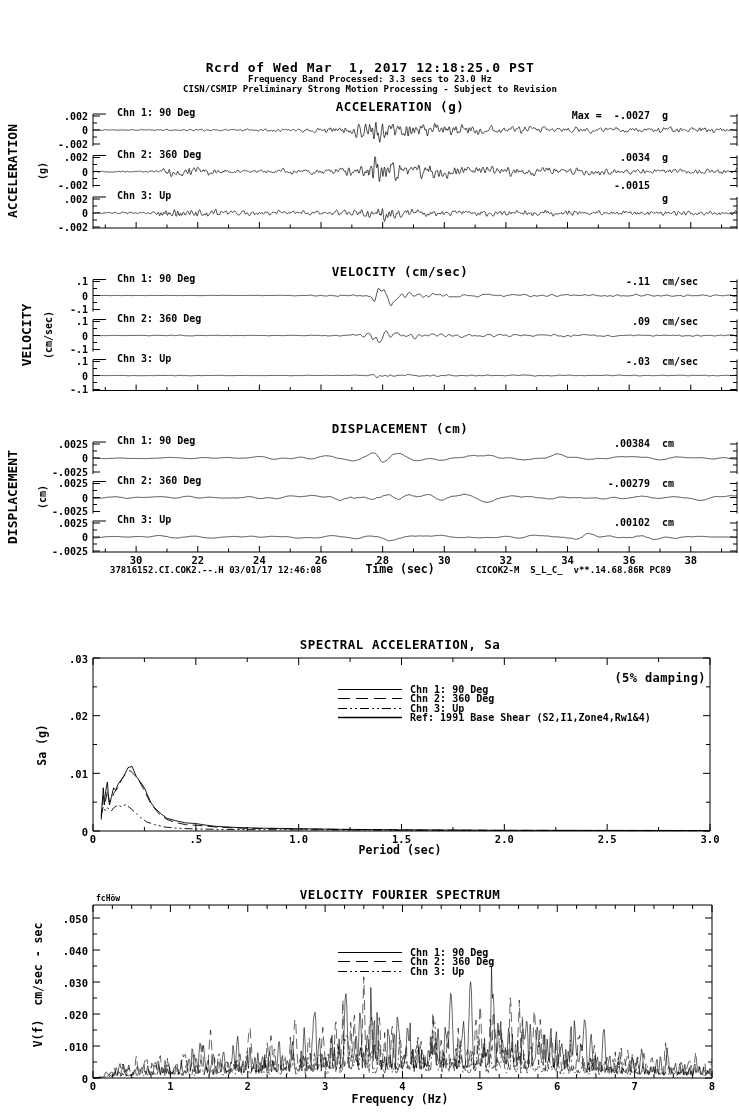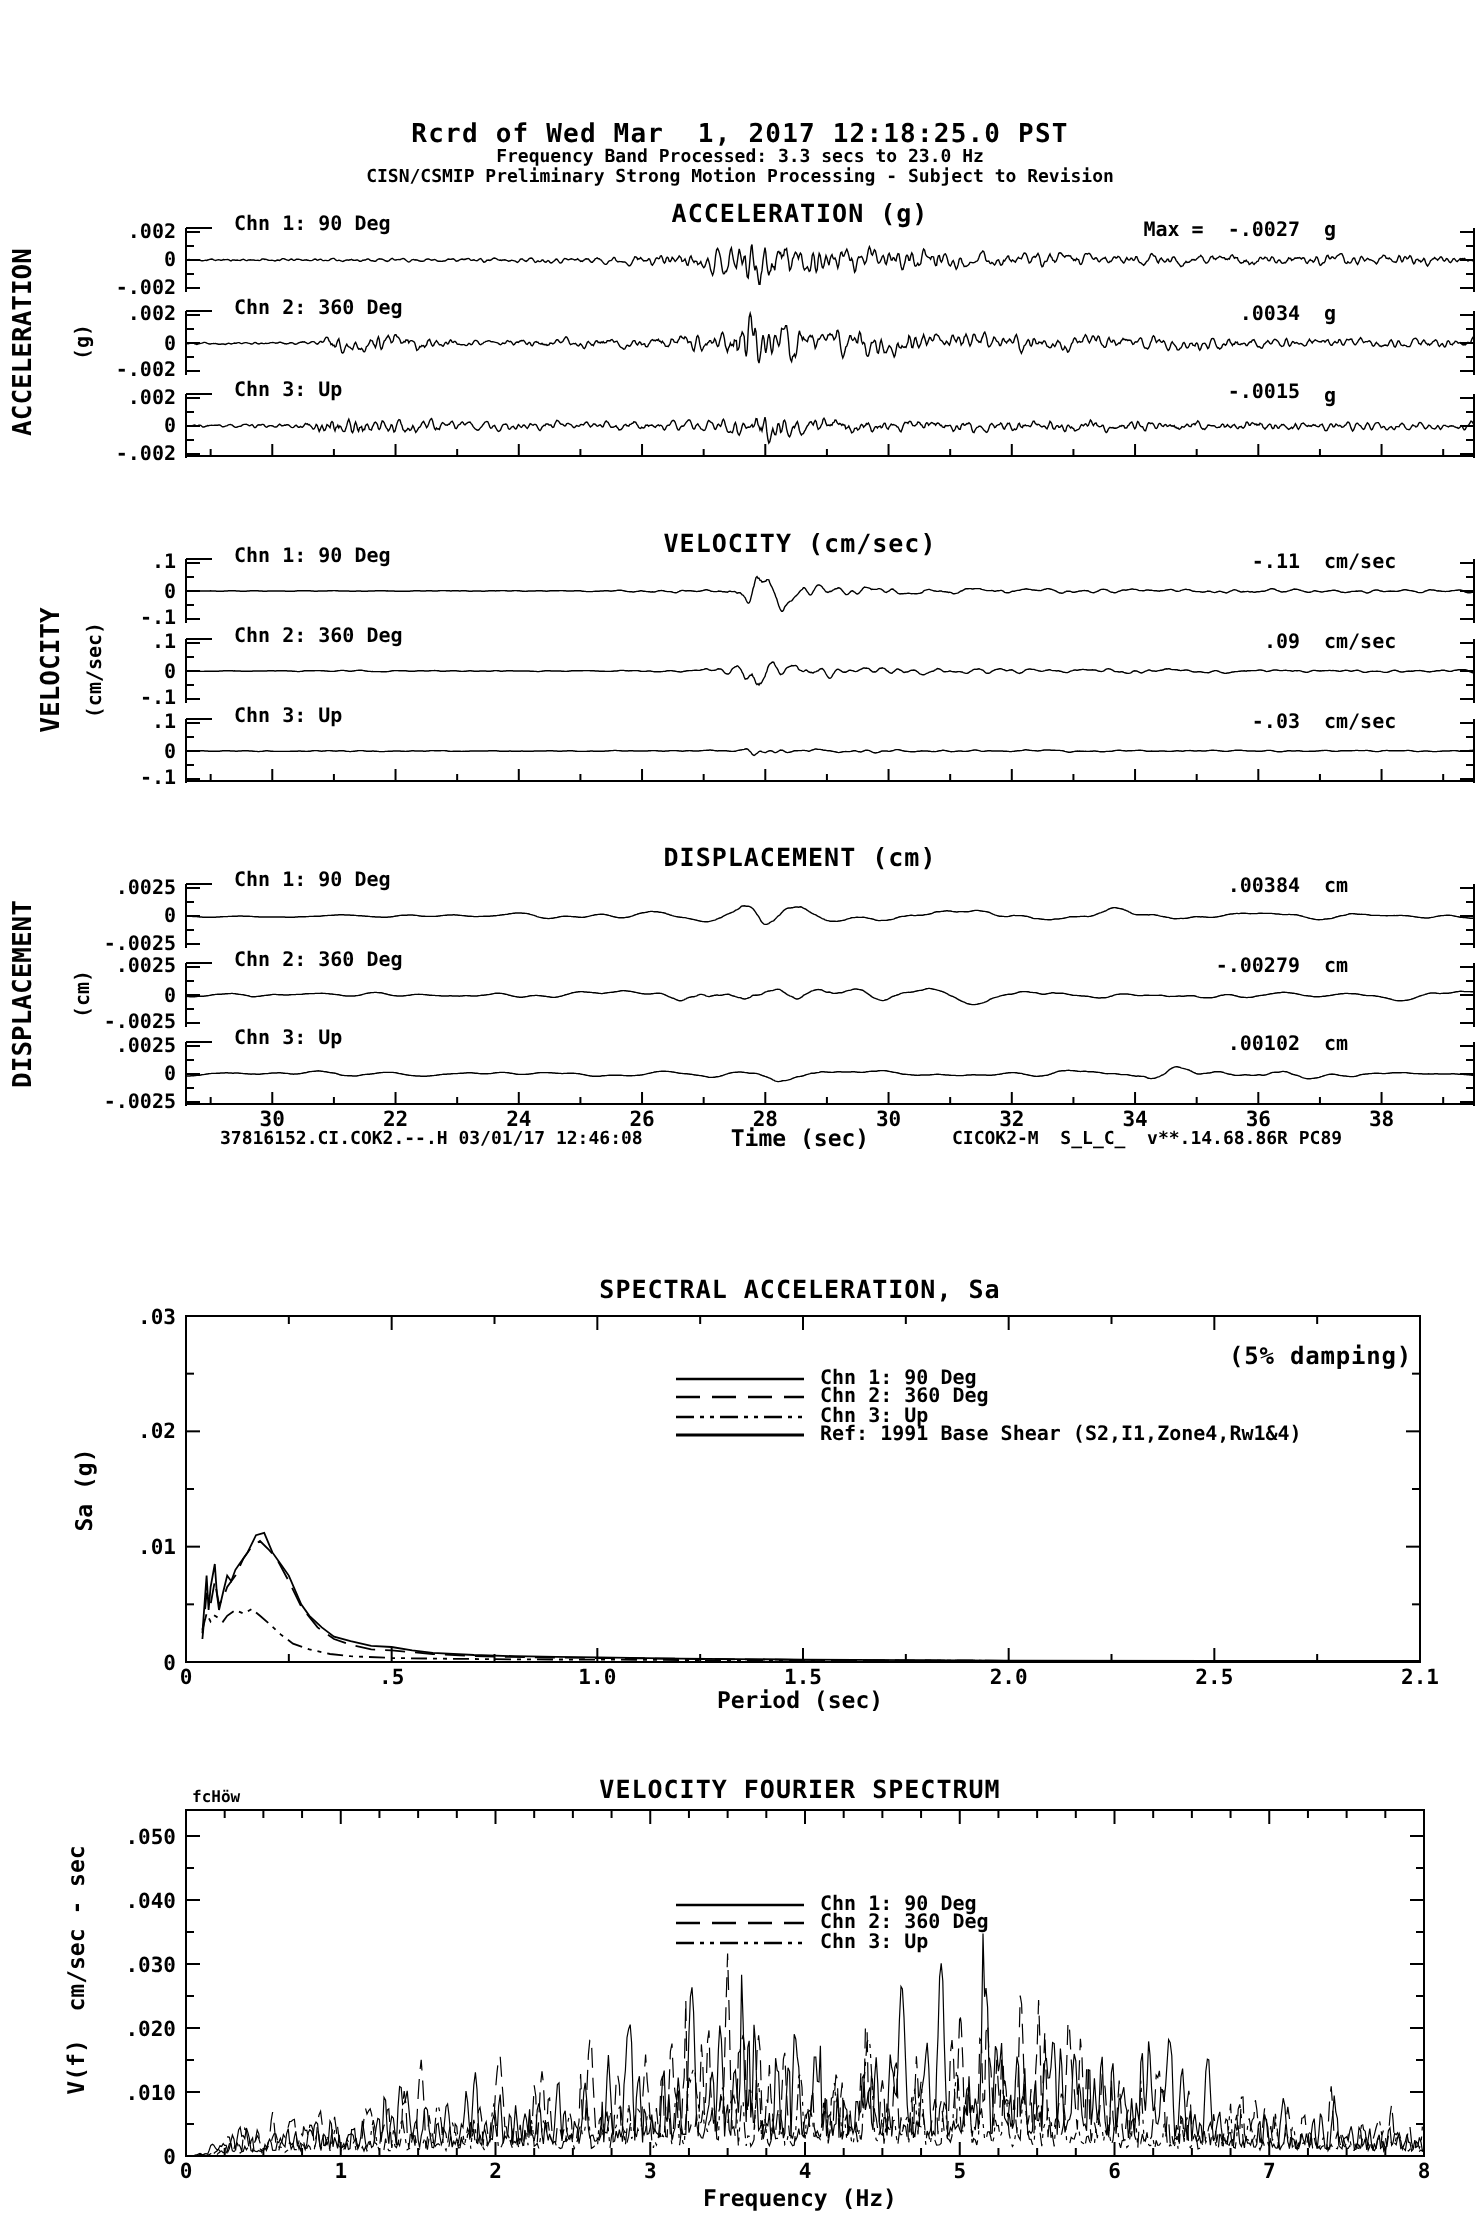--- a/index.html
+++ b/index.html
@@ -446,21 +446,21 @@
     <div class="abs txt scale lr" style="left: 88px; top: 152px;">.002</div>
     <div class="abs txt scale lr" style="left: 88px; top: 166.5px;">0</div>
     <div class="abs txt scale lr" style="left: 88px; top: 180px;">-.002</div>
     <div class="abs txt chn" style="left: 117px; top: 148.5px;">Chn 2: 360 Deg</div>
     <div class="abs txt maxl lr" style="left: 650px; top: 151.5px;">.0034</div>
     <div class="abs txt maxl" style="left: 662px; top: 151.5px;">g</div>
     <div class="abs txt scale lr" style="left: 88px; top: 193.5px;">.002</div>
     <div class="abs txt scale lr" style="left: 88px; top: 208px;">0</div>
     <div class="abs txt scale lr" style="left: 88px; top: 221.5px;">-.002</div>
     <div class="abs txt chn" style="left: 117px; top: 190px;">Chn 3: Up</div>
-    <div class="abs txt maxl lr" style="left: 650px; top: 191px; text-align: right;">-.0015</div>
+    <div class="abs txt maxl lr" style="left: 650px; top: 180px; text-align: right;">-.0015</div>
     <div class="abs txt maxl" style="left: 662px; top: 193px;">g</div>
     <div class="abs txt scale lr" style="left: 88px; top: 276px;">.1</div>
     <div class="abs txt scale lr" style="left: 88px; top: 290.5px;">0</div>
     <div class="abs txt scale lr" style="left: 88px; top: 304px;">-.1</div>
     <div class="abs txt chn" style="left: 117px; top: 272.5px;">Chn 1: 90 Deg</div>
     <div class="abs txt maxl lr" style="left: 650px; top: 275.5px;">-.11</div>
     <div class="abs txt maxl" style="left: 662px; top: 275.5px;">cm/sec</div>
     <div class="abs txt scale lr" style="left: 88px; top: 316px;">.1</div>
     <div class="abs txt scale lr" style="left: 88px; top: 330.5px;">0</div>
     <div class="abs txt scale lr" style="left: 88px; top: 344px;">-.1</div>
@@ -500,21 +500,21 @@
     <div class="abs txt scale lr" style="left: 88px; top: 545.5px;">-.0025</div>
     <div class="abs txt chn" style="left: 117px; top: 514px;">Chn 3: Up</div>
     <div class="abs txt maxl lr" style="left: 650px; top: 517px;">.00102</div>
     <div class="abs txt maxl" style="left: 662px; top: 517px;">cm</div>
     <div class="abs txt tick lc" style="left: 93px; top: 833px;">0</div>
     <div class="abs txt tick lc" style="left: 195.833px; top: 833px;">.5</div>
     <div class="abs txt tick lc" style="left: 298.667px; top: 833px;">1.0</div>
     <div class="abs txt tick lc" style="left: 401.5px; top: 833px;">1.5</div>
     <div class="abs txt tick lc" style="left: 504.333px; top: 833px;">2.0</div>
     <div class="abs txt tick lc" style="left: 607.167px; top: 833px;">2.5</div>
-    <div class="abs txt tick lc" style="left: 710px; top: 833px;">2.1</div>
+    <div class="abs txt tick lc" style="left: 710px; top: 833px;">3.0</div>
     <div class="abs txt tick lr" style="left: 88px; top: 825.5px;">0</div>
     <div class="abs txt tick lr" style="left: 88px; top: 767.833px;">.01</div>
     <div class="abs txt tick lr" style="left: 88px; top: 710.167px;">.02</div>
     <div class="abs txt tick lr" style="left: 88px; top: 652.5px;">.03</div>
     <div class="abs txt tick lc" style="left: 93px; top: 1080px;">0</div>
     <div class="abs txt tick lc" style="left: 170.375px; top: 1080px;">1</div>
     <div class="abs txt tick lc" style="left: 247.75px; top: 1080px;">2</div>
     <div class="abs txt tick lc" style="left: 325.125px; top: 1080px;">3</div>
     <div class="abs txt tick lc" style="left: 402.5px; top: 1080px;">4</div>
     <div class="abs txt tick lc" style="left: 479.875px; top: 1080px;">5</div>

